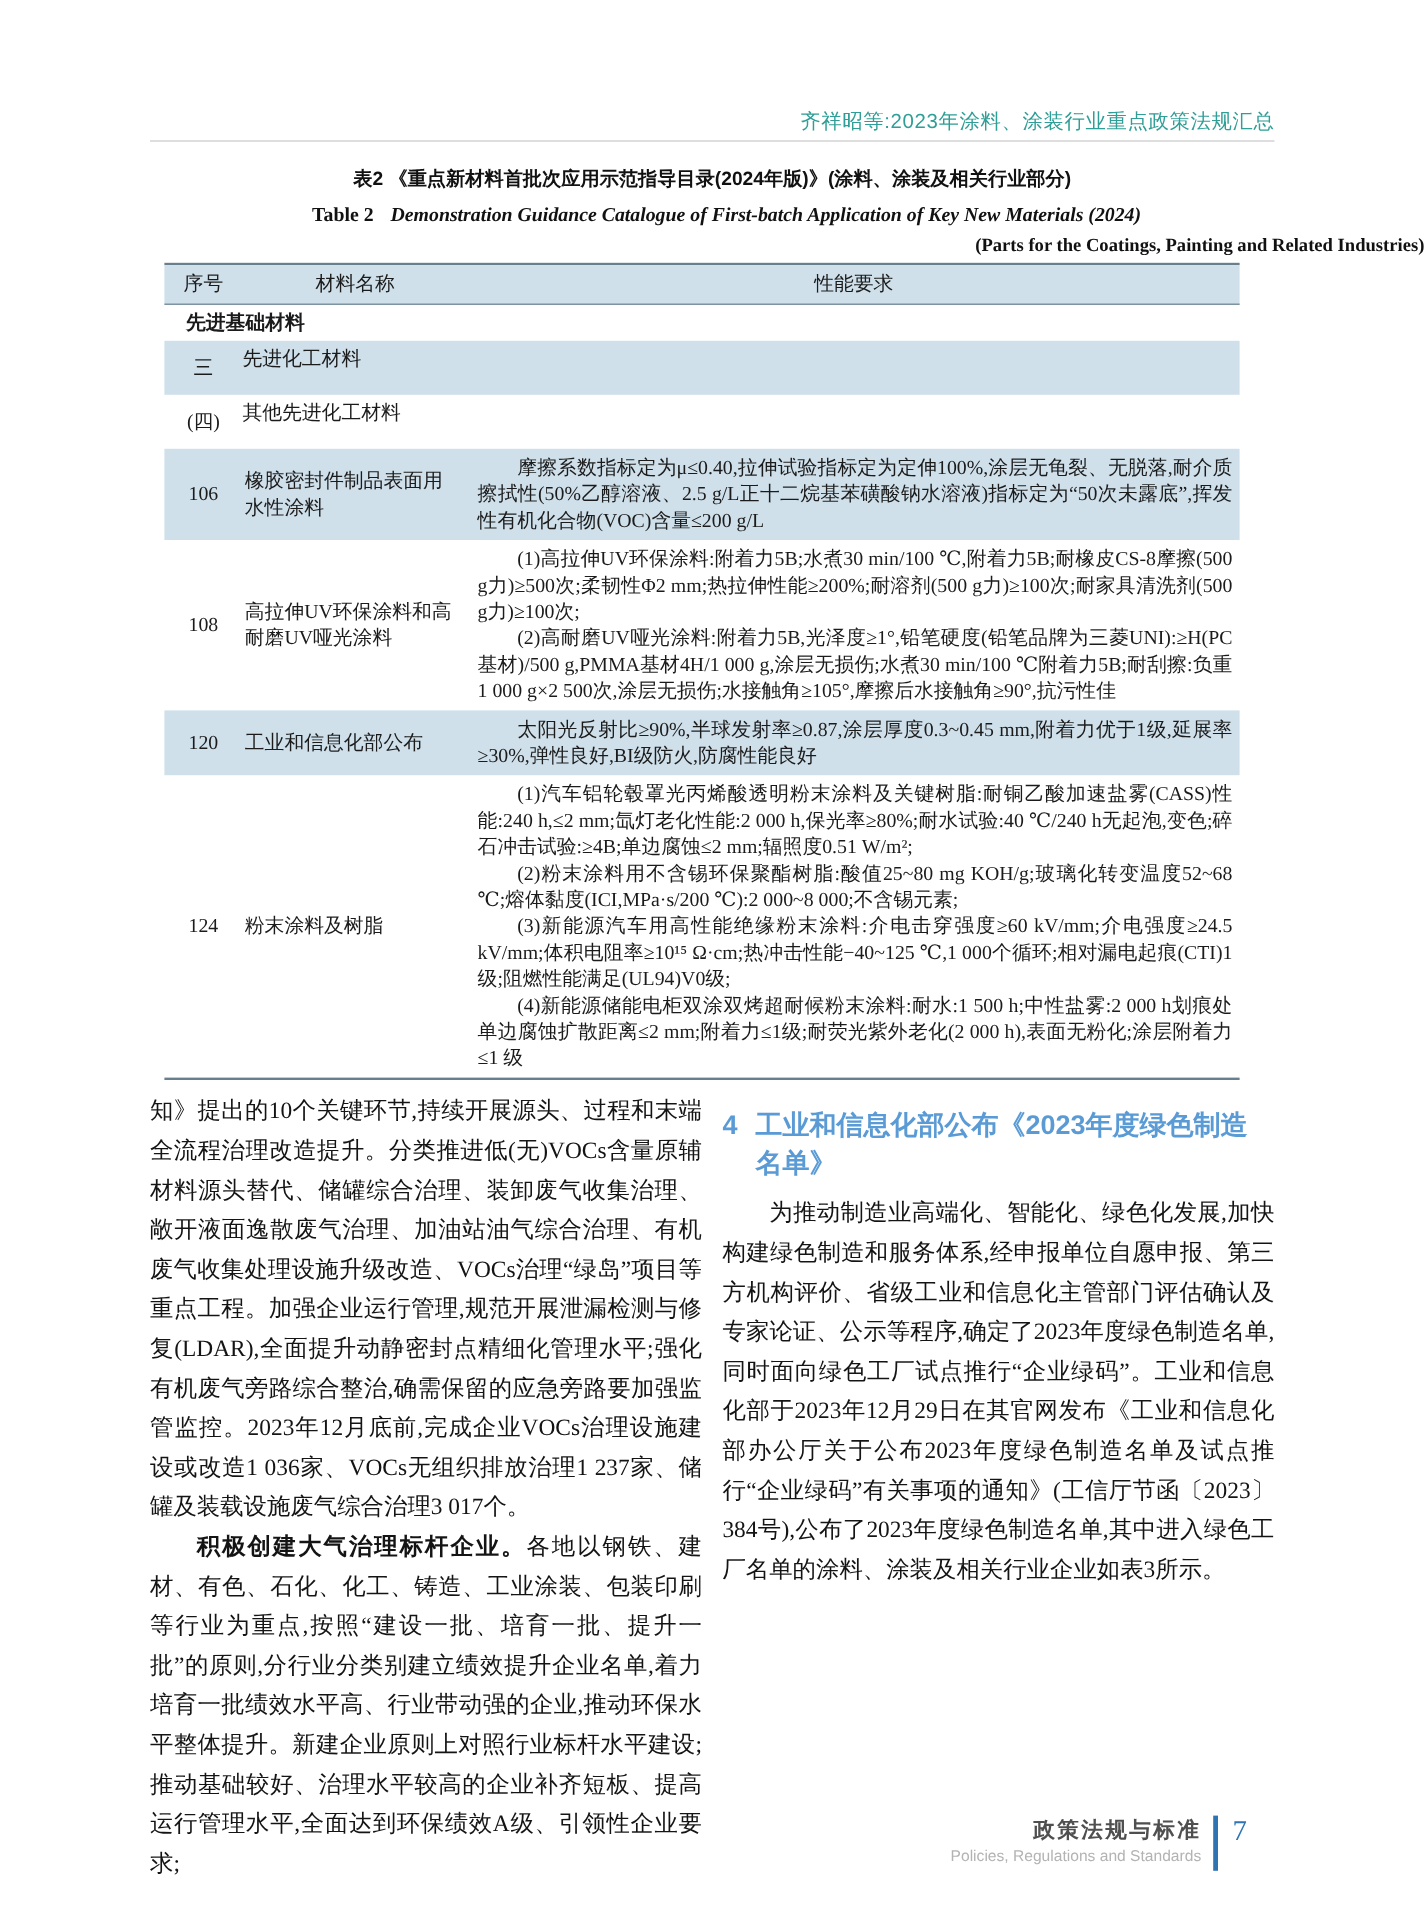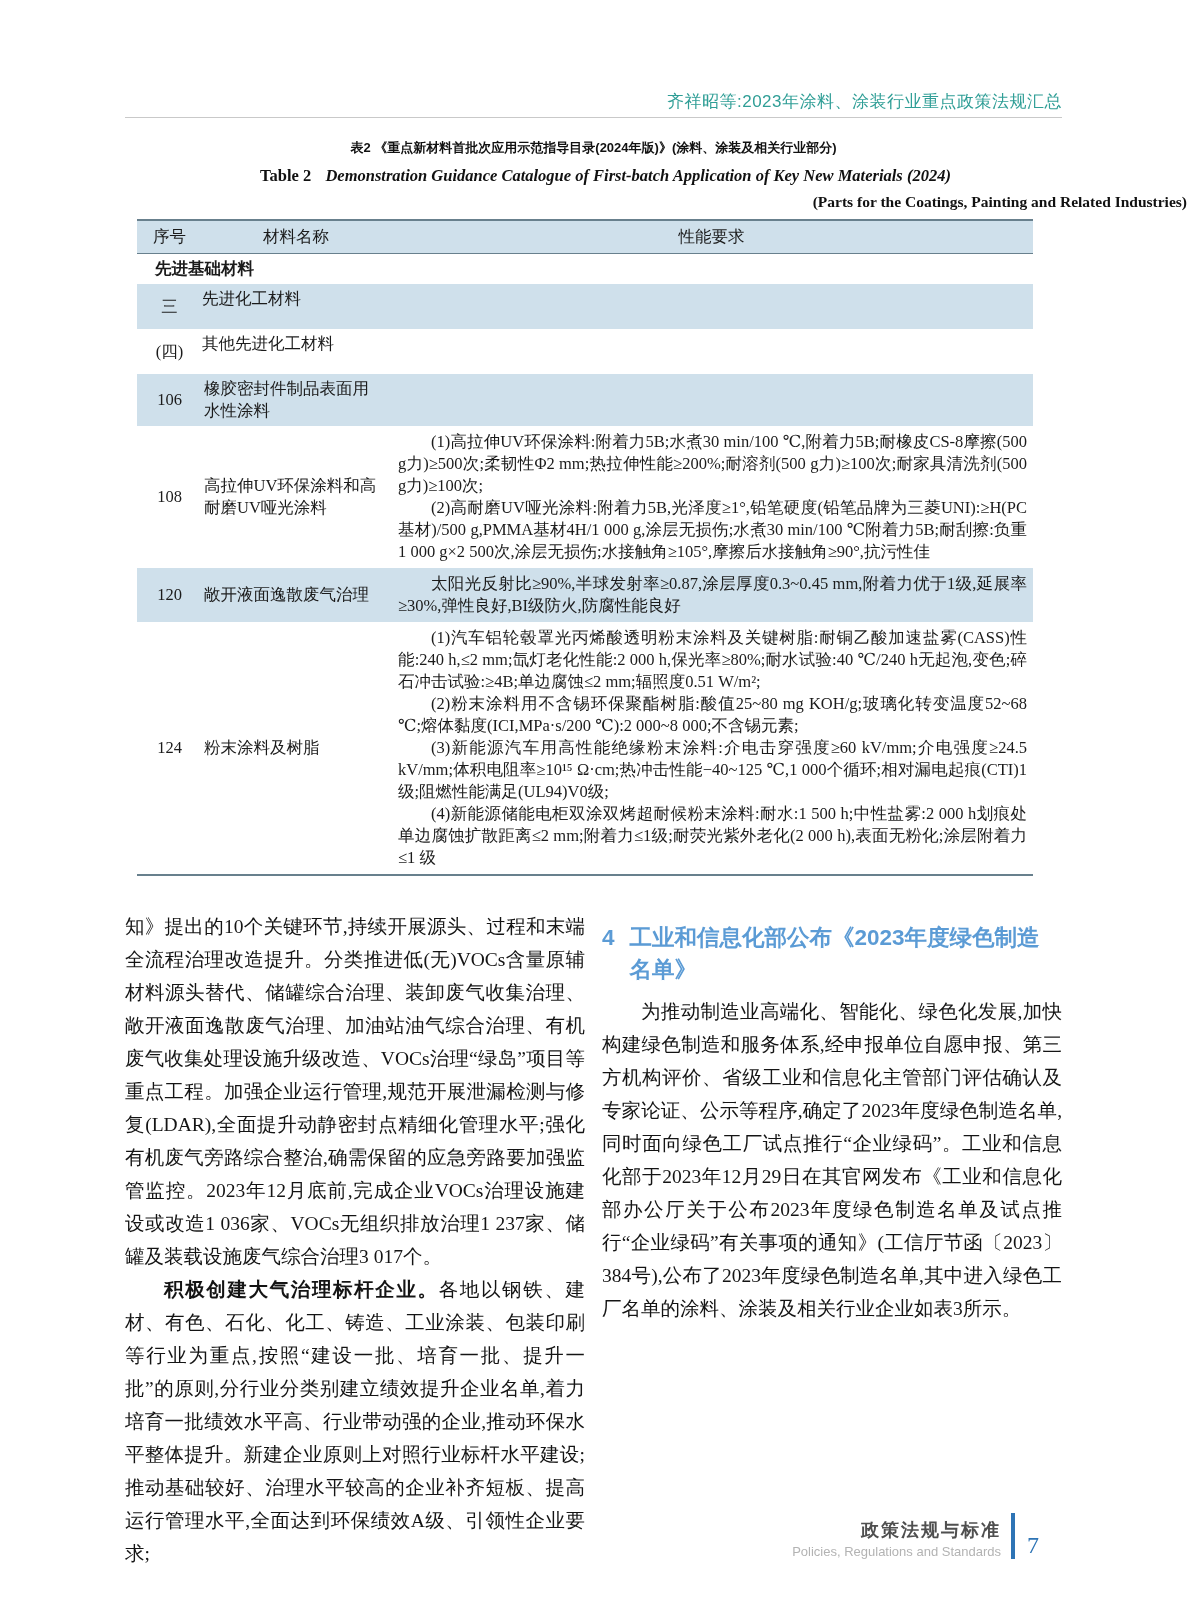--- a/index.html
+++ b/index.html
@@ -16,21 +16,21 @@
     font-size:17px; color:#2f9e96; letter-spacing:0.5px;
   }
   .header-rule {
     position:absolute; top:105px; left:125px; width:937px; height:0;
     border-top:1px solid #c9c9c9;
   }
   
   .titles { position:absolute; top:127px; left:0; width:100%; text-align:center; }
   .tbl-title-cn {
     font-family:"Liberation Sans","DejaVu Sans",sans-serif;
-    font-weight:bold; font-size:13px; margin-bottom:9px; color:#111;
+    font-weight:bold; font-size:16px; margin-bottom:9px; color:#111;
   }
   .tbl-title-en { font-size:16.5px; font-weight:bold; margin-bottom:7px; color:#111;padding-left:24px; }
   .tbl-title-en .en-label { font-style:normal; margin-right:10px; }
   .tbl-title-en i { font-style:italic; }
   .tbl-title-en2 { font-size:15.5px; font-weight:bold; color:#111;text-align:right; }
   
   .mtable {
     position:absolute; top:207px; left:137px; width:896px;
     font-size:16.5px; line-height:22px;
     border-top:2px solid #68808d; border-bottom:2px solid #68808d;
@@ -56,21 +56,21 @@
   .bcol p { margin:0; }
   .p-indent { text-indent:2em; }
   .sec-heading {
     display:flex; gap:15px; color:#5b9bd5;
     font-family:"Liberation Sans","DejaVu Sans",sans-serif;
     font-weight:bold; font-size:22.5px; line-height:32px;
     margin:12px 0 9px 0; text-align:left;
   }
   .sec-heading .h-num { flex:0 0 auto; }
   
-  .footer { position:absolute; top:1501px; right:148px; display:flex; align-items:flex-end; gap:10px; }
+  .footer { position:absolute; top:1501px; right:148px; display:flex; align-items:flex-start; gap:10px; }
   .f-text { text-align:right; }
   .f-cn {
     font-family:"Liberation Sans","DejaVu Sans",sans-serif;
     font-weight:bold; font-size:18px; color:#4f4f4f; letter-spacing:2px;
   }
   .f-en {
     font-family:"Liberation Sans","DejaVu Sans",sans-serif;
     font-size:13px; color:#b3b3b3; margin-top:2px;
   }
   .f-bar { width:4px; height:46px; background:#2e74b5; }
@@ -116,34 +116,37 @@
     </div>
 
     <div class="t-row t-sub">
       <div class="c-no">(四)</div>
       <div class="c-span">其他先进化工材料</div>
     </div>
 
     <div class="t-row shade">
       <div class="c-no">106</div>
       <div class="c-name">橡胶密封件制品表面用水性涂料</div>
+      <div class="c-req">
+        <p class="rp">摩擦系数指标定为μ≤0.40,拉伸试验指标定为定伸100%,涂层无龟裂、无脱落,耐介质擦拭性(50%乙醇溶液、2.5 g/L正十二烷基苯磺酸钠水溶液)指标定为“50次未露底”,挥发性有机化合物(VOC)含量≤200 g/L</p>
+      </div>
     </div>
 
     <div class="t-row">
       <div class="c-no">108</div>
       <div class="c-name">高拉伸UV环保涂料和高耐磨UV哑光涂料</div>
       <div class="c-req">
         <p class="rp">(1)高拉伸UV环保涂料:附着力5B;水煮30 min/100 ℃,附着力5B;耐橡皮CS-8摩擦(500 g力)≥500次;柔韧性Φ2 mm;热拉伸性能≥200%;耐溶剂(500 g力)≥100次;耐家具清洗剂(500 g力)≥100次;</p>
         <p class="rp">(2)高耐磨UV哑光涂料:附着力5B,光泽度≥1°,铅笔硬度(铅笔品牌为三菱UNI):≥H(PC基材)/500 g,PMMA基材4H/1 000 g,涂层无损伤;水煮30 min/100 ℃附着力5B;耐刮擦:负重1 000 g×2 500次,涂层无损伤;水接触角≥105°,摩擦后水接触角≥90°,抗污性佳</p>
       </div>
     </div>
 
     <div class="t-row shade">
       <div class="c-no">120</div>
-      <div class="c-name">敞开液面逸散废气治理</div>
+      <div class="c-name">工业和信息化部公布</div>
       <div class="c-req">
         <p class="rp">太阳光反射比≥90%,半球发射率≥0.87,涂层厚度0.3~0.45 mm,附着力优于1级,延展率≥30%,弹性良好,BI级防火,防腐性能良好</p>
       </div>
     </div>
 
     <div class="t-row">
       <div class="c-no">124</div>
       <div class="c-name">粉末涂料及树脂</div>
       <div class="c-req">
         <p class="rp">(1)汽车铝轮毂罩光丙烯酸透明粉末涂料及关键树脂:耐铜乙酸加速盐雾(CASS)性能:240 h,≤2 mm;氙灯老化性能:2 000 h,保光率≥80%;耐水试验:40 ℃/240 h无起泡,变色;碎石冲击试验:≥4B;单边腐蚀≤2 mm;辐照度0.51 W/m²;</p>

